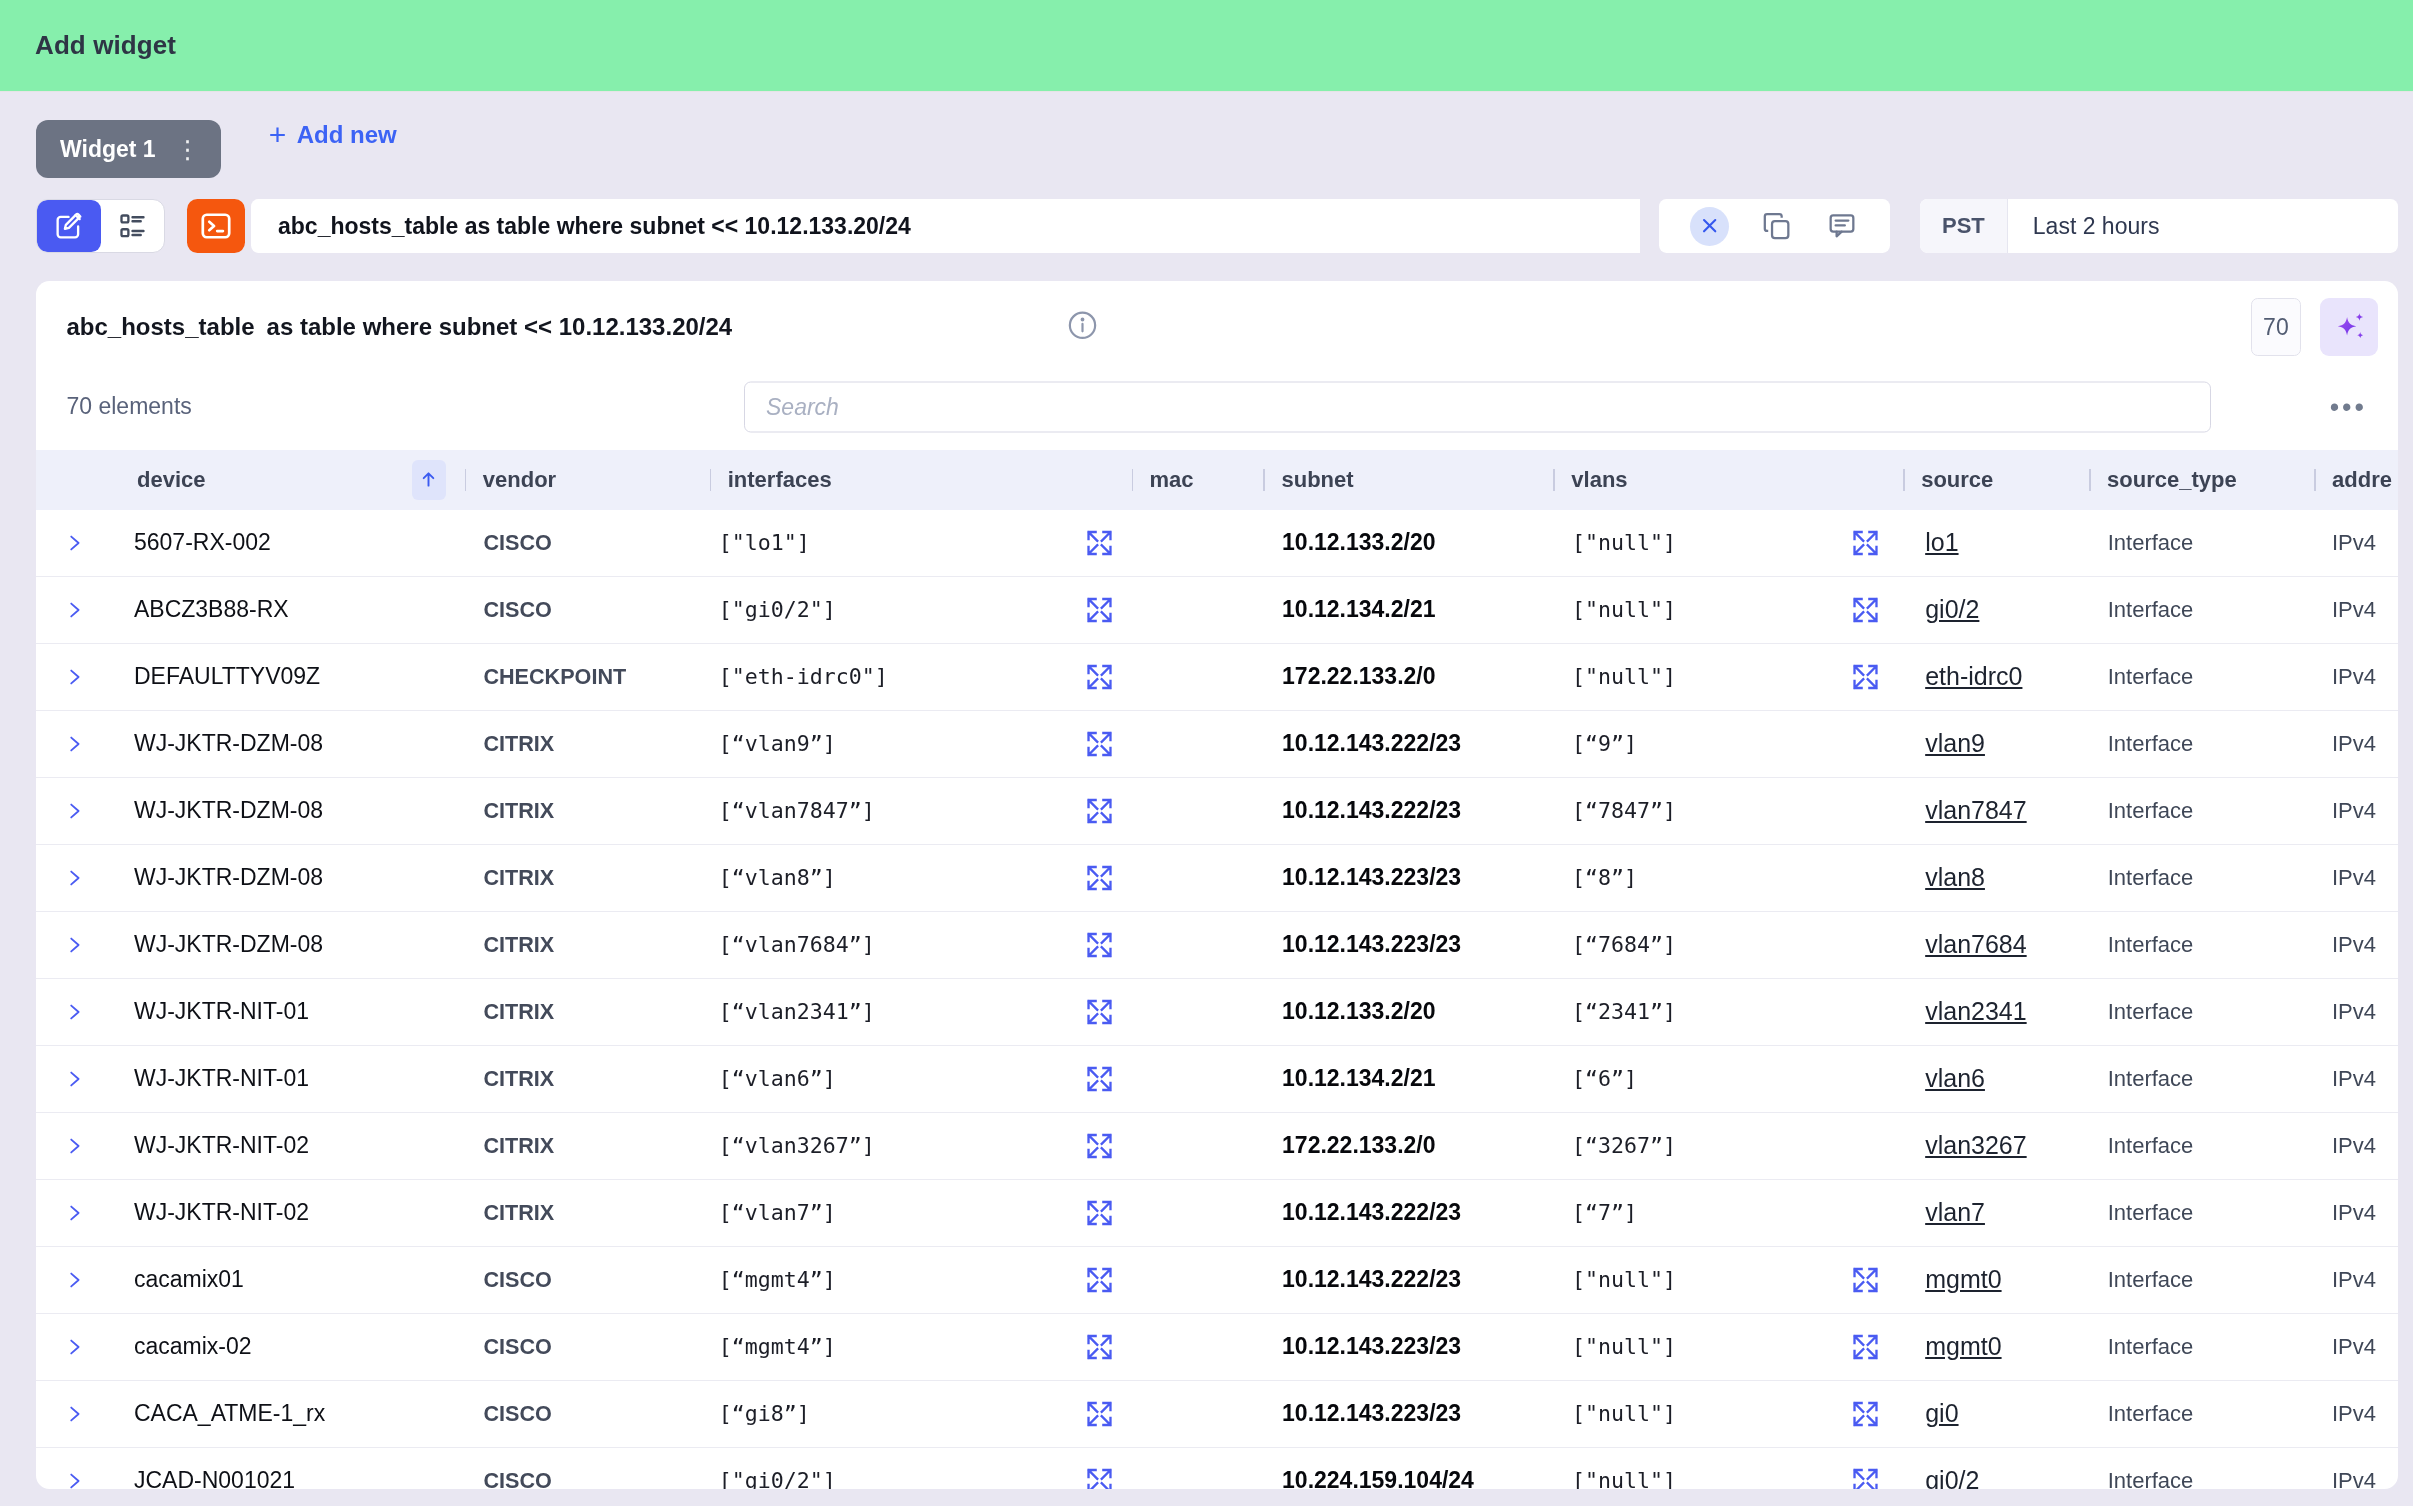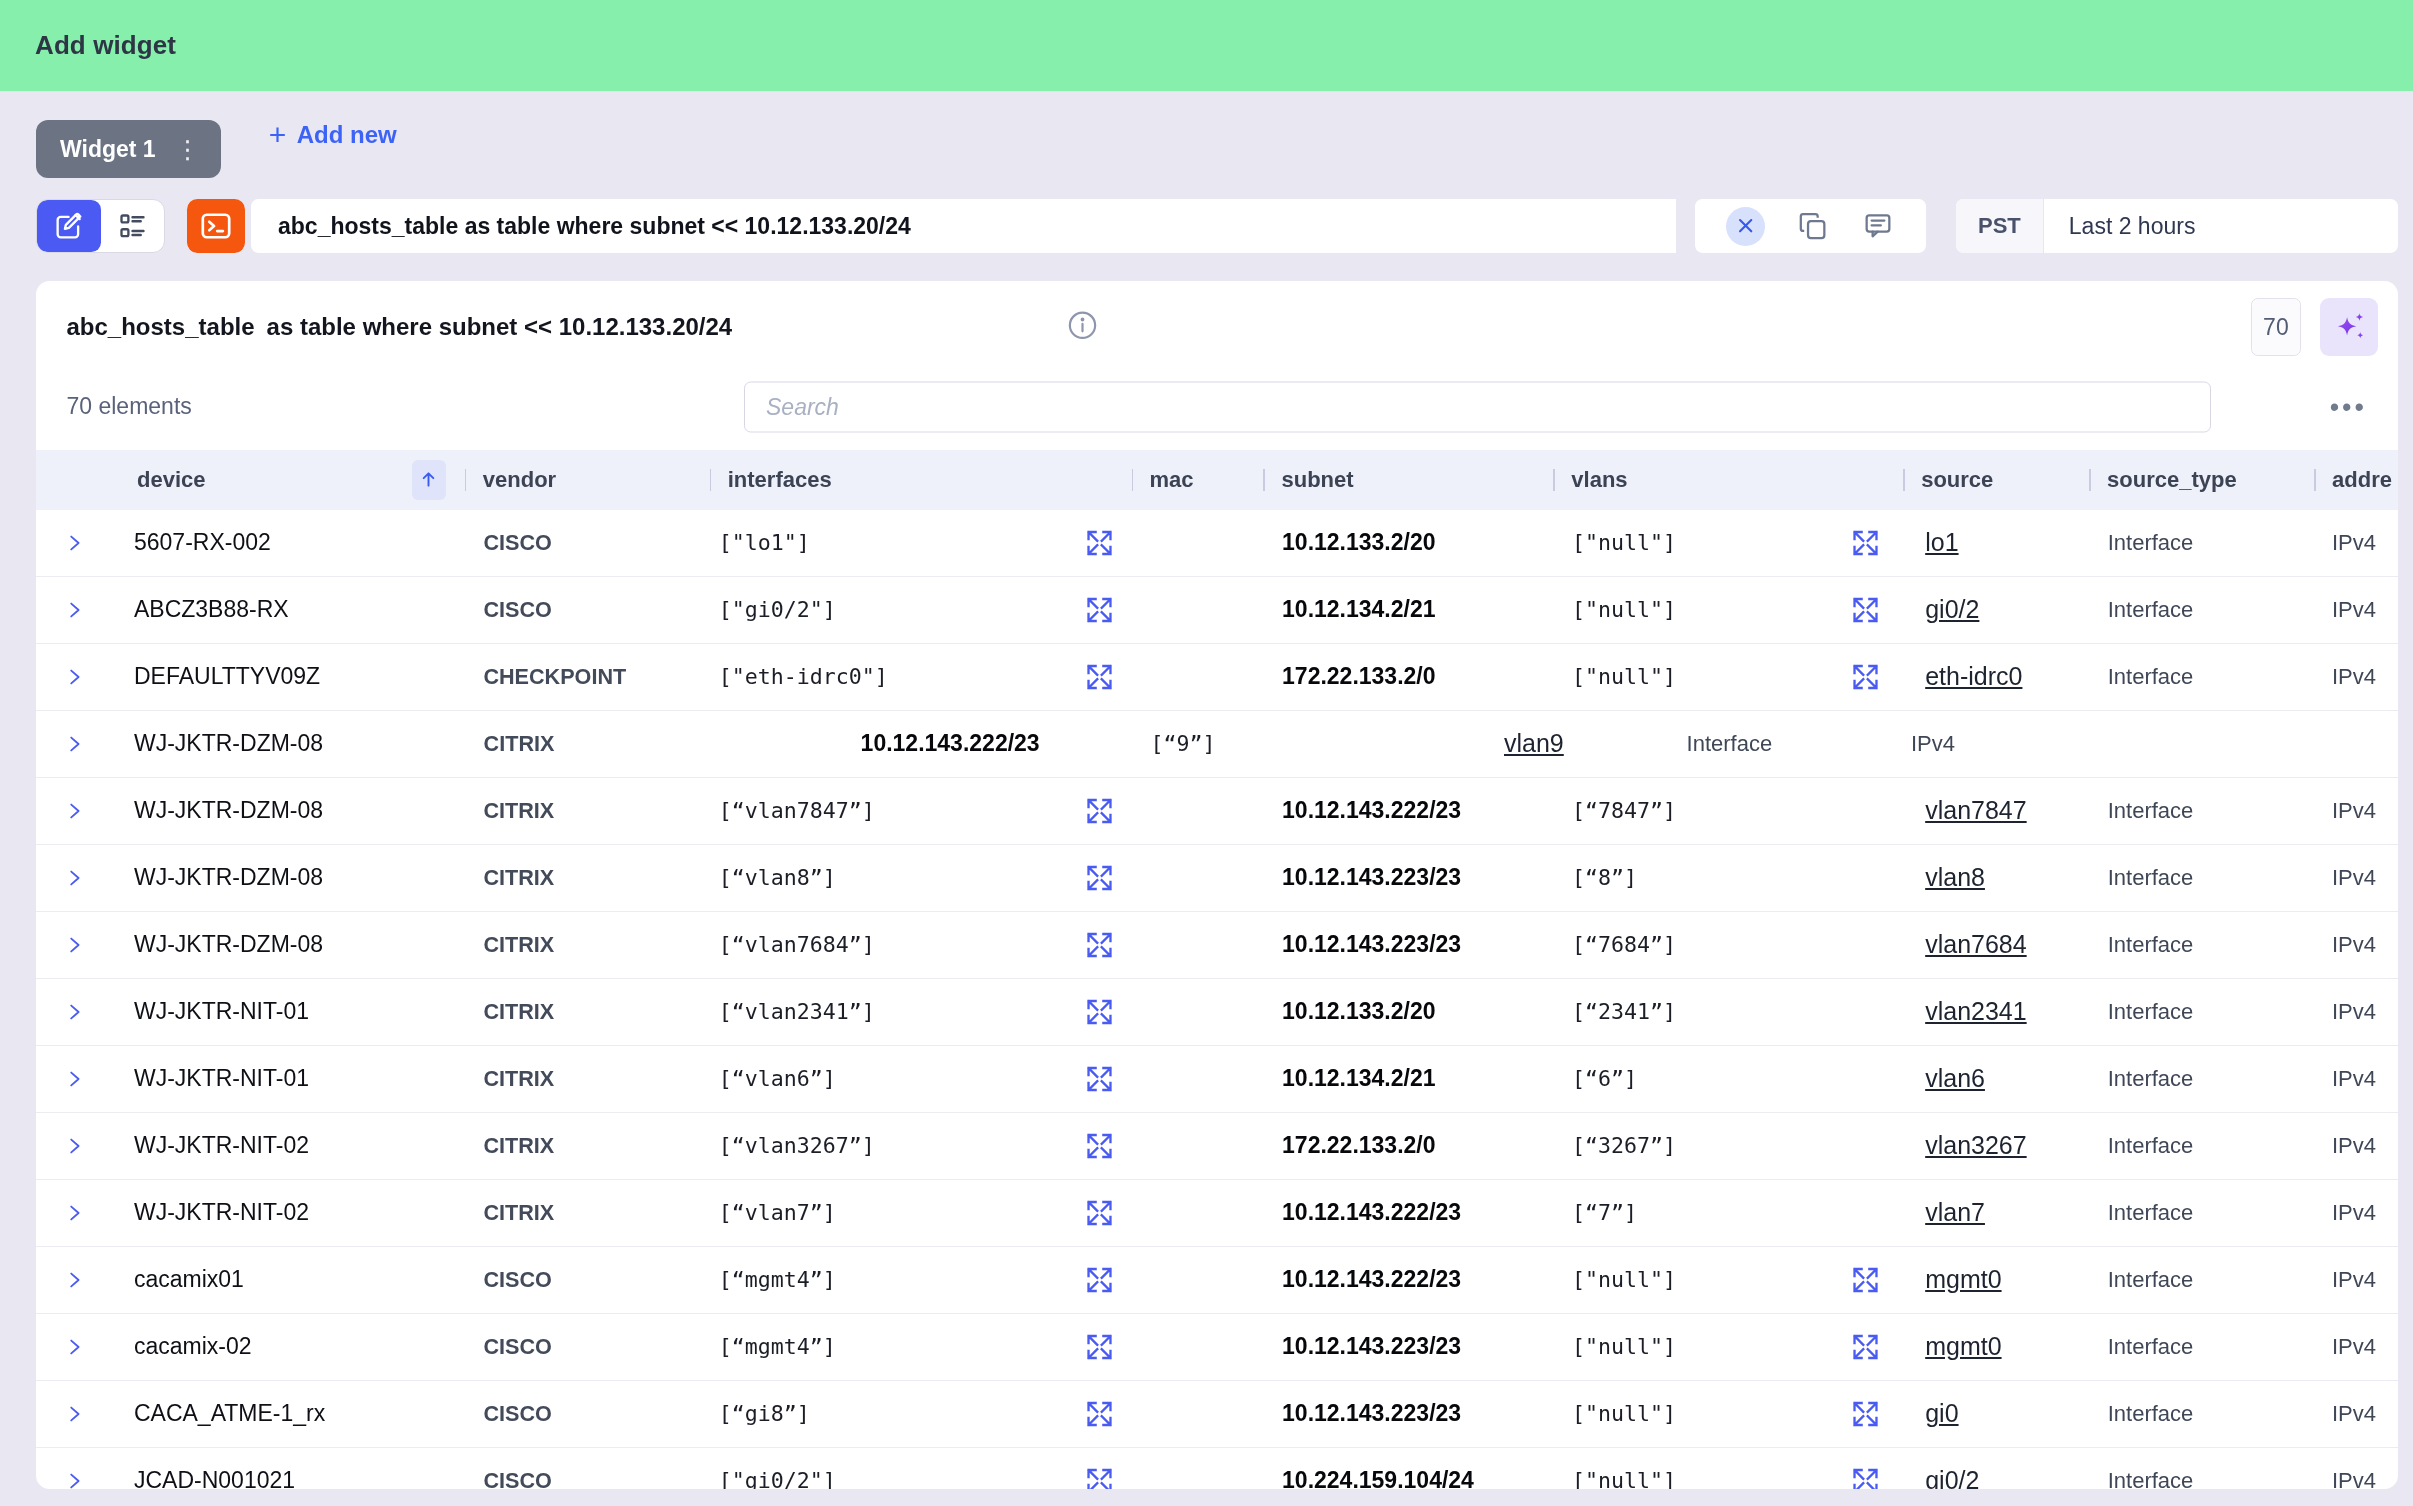--- a/index.html
+++ b/index.html
@@ -52,21 +52,21 @@
   }
   .qicons-box {
     margin-left: 18.6px; width: 231px; background: #fff; border-radius: 7.4px;
     display: flex; align-items: center; justify-content: space-evenly;
   }
   .x-circle {
     width: 39px; height: 39px; border-radius: 50%; background: #d8e1fb;
     display: flex; align-items: center; justify-content: center; cursor: pointer;
   }
   .time-box {
-    margin-left: 30px; width: 442px; background: #fff; border-radius: 7.4px;
+    margin-left: 30px; width: 478px; background: #fff; border-radius: 7.4px;
     display: flex; align-items: stretch; overflow: hidden; cursor: pointer;
   }
   .pst-chip {
     background: #f6f6fb; border-right: 1.5px solid #e6e6f0;
     display: flex; align-items: center; padding: 0 22px;
     font-size: 22px; font-weight: 600; color: #49526a;
   }
   .time-text { display: flex; align-items: center; padding-left: 25px; font-size: 23px; font-weight: 400; color: #2f3850; }
 
   
@@ -375,20 +375,28 @@
   </div>
 
   <div class="tr">
     <div class="td c0">
       <svg width="22" height="22" viewBox="0 0 24 24" fill="none" stroke="#4a5bf2" stroke-width="2" stroke-linecap="round" stroke-linejoin="round">
         <path d="M9 5l8 7-8 7"></path>
       </svg>
     </div>
     <div class="td c1">WJ-JKTR-DZM-08</div>
     <div class="td c2">CITRIX</div>
+    <div class="td c3">
+      <span>[“vlan9”]</span>
+      <span class="cell-expand">
+        <svg width="31" height="31" viewBox="0 0 24 24" fill="none" stroke="#4a5bf2" stroke-width="1.8" stroke-linecap="square">
+          <path d="M9 3.5H3.5V9M3.5 3.5l6.8 6.8M15 3.5h5.5V9M20.5 3.5l-6.8 6.8M9 20.5H3.5V15M3.5 20.5l6.8-6.8M15 20.5h5.5V15M20.5 20.5l-6.8-6.8"></path>
+        </svg>
+      </span>
+    </div>
     <div class="td c4"></div>
     <div class="td c5">10.12.143.222/23</div>
     <div class="td c6">
       <span>[“9”]</span>
 
     </div>
     <div class="td c7">vlan9</div>
     <div class="td c8">Interface</div>
     <div class="td c9">IPv4</div>
   </div>

